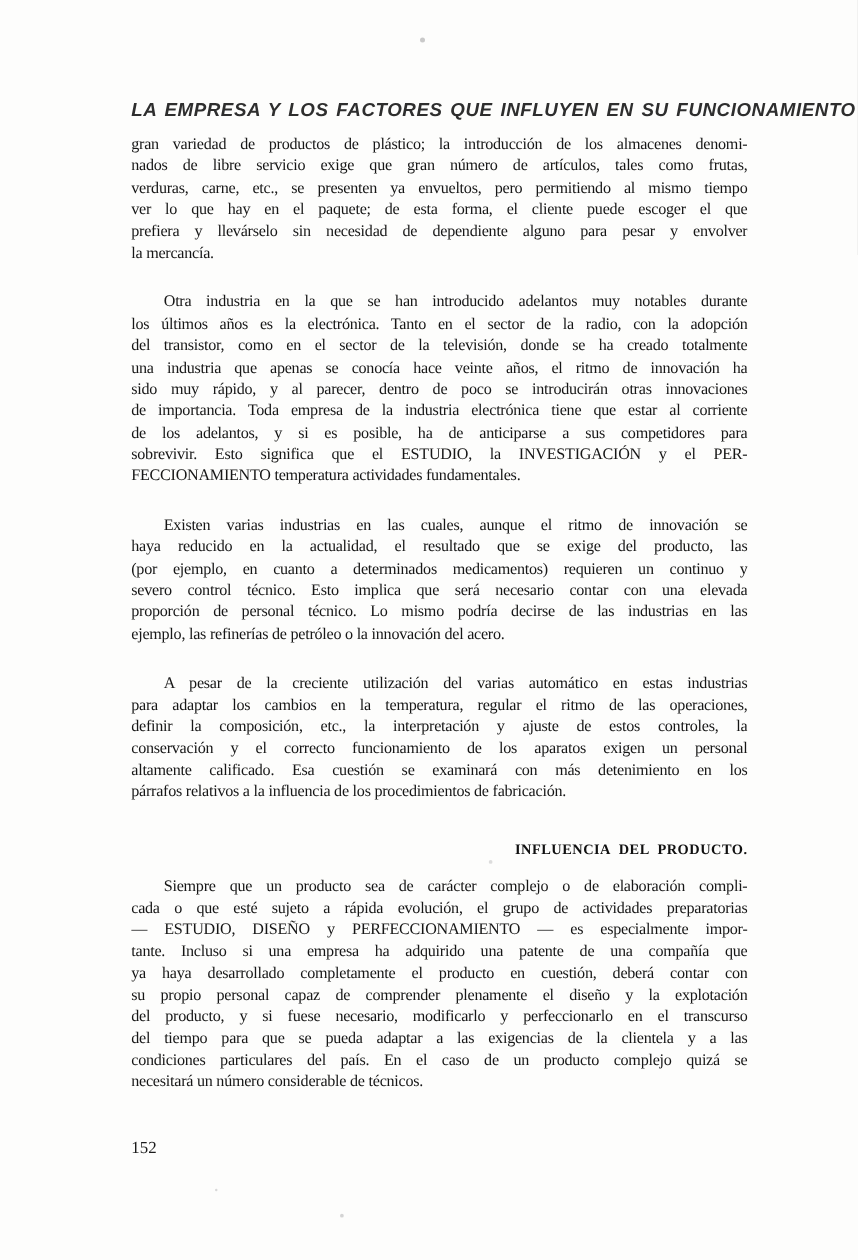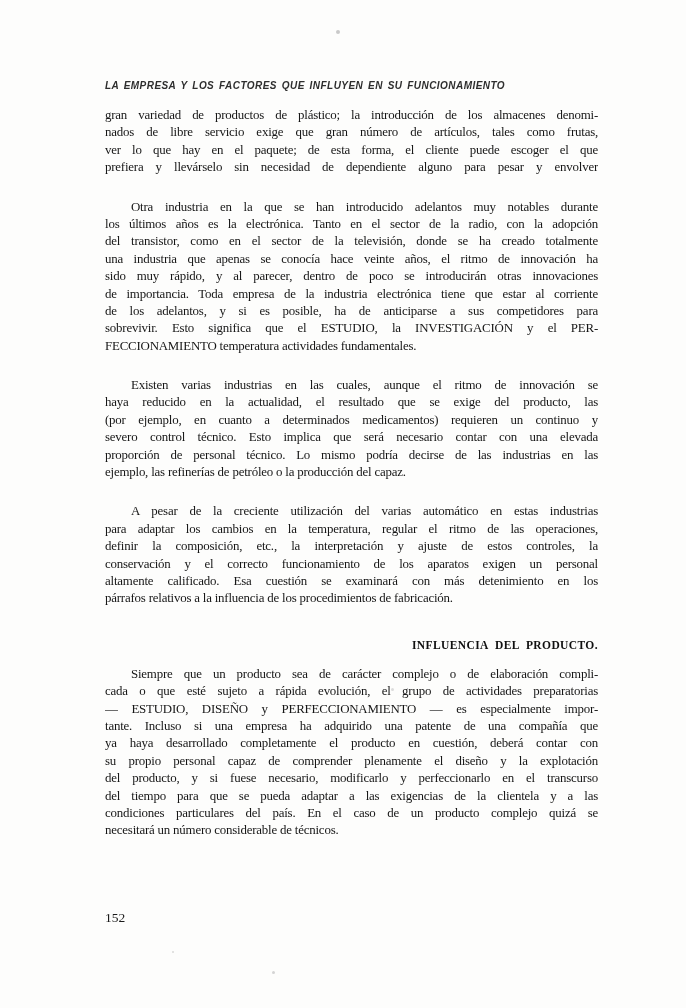--- a/index.html
+++ b/index.html
@@ -13,21 +13,21 @@
     font-family: "Liberation Serif", serif;
     color: #161616;
   }
   .running-header {
     position: absolute;
     left: 105px;
     top: 80px;
     font-family: "Liberation Sans", sans-serif;
     font-style: italic;
     font-weight: 700;
-    font-size: 10px;
+    font-size: 15px;
     letter-spacing: 0.45px;
     word-spacing: 1.6px;
     color: #2e2e2e;
     white-space: nowrap;
   }
   .body-flow {
     position: absolute;
     left: 105px;
     top: 107px;
     width: 493px;
@@ -69,41 +69,43 @@
 </head>
 <body>
 
 <div class="page">
   <div class="running-header">LA EMPRESA Y LOS FACTORES QUE INFLUYEN EN SU FUNCIONAMIENTO</div>
 
   <div class="body-flow" id="body-flow">
       <div class="para">
         <div class="pline just">gran variedad de productos de plástico; la introducción de los almacenes denomi-</div>
         <div class="pline just">nados de libre servicio exige que gran número de artículos, tales como frutas,</div>
+        <div class="pline just">verduras, carne, etc., se presenten ya envueltos, pero permitiendo al mismo tiempo</div>
         <div class="pline just">ver lo que hay en el paquete; de esta forma, el cliente puede escoger el que</div>
         <div class="pline just">prefiera y llevárselo sin necesidad de dependiente alguno para pesar y envolver</div>
+        <div class="pline">la mercancía.</div>
       </div>
       <div class="para">
         <div class="pline just indent">Otra industria en la que se han introducido adelantos muy notables durante</div>
         <div class="pline just">los últimos años es la electrónica. Tanto en el sector de la radio, con la adopción</div>
         <div class="pline just">del transistor, como en el sector de la televisión, donde se ha creado totalmente</div>
         <div class="pline just">una industria que apenas se conocía hace veinte años, el ritmo de innovación ha</div>
         <div class="pline just">sido muy rápido, y al parecer, dentro de poco se introducirán otras innovaciones</div>
         <div class="pline just">de importancia. Toda empresa de la industria electrónica tiene que estar al corriente</div>
         <div class="pline just">de los adelantos, y si es posible, ha de anticiparse a sus competidores para</div>
         <div class="pline just">sobrevivir. Esto significa que el ESTUDIO, la INVESTIGACIÓN y el PER-</div>
         <div class="pline">FECCIONAMIENTO temperatura actividades fundamentales.</div>
       </div>
       <div class="para">
         <div class="pline just indent">Existen varias industrias en las cuales, aunque el ritmo de innovación se</div>
         <div class="pline just">haya reducido en la actualidad, el resultado que se exige del producto, las</div>
         <div class="pline just">(por ejemplo, en cuanto a determinados medicamentos) requieren un continuo y</div>
         <div class="pline just">severo control técnico. Esto implica que será necesario contar con una elevada</div>
         <div class="pline just">proporción de personal técnico. Lo mismo podría decirse de las industrias en las</div>
-        <div class="pline">ejemplo, las refinerías de petróleo o la producción del capaz.</div>
+        <div class="pline">ejemplo, las refinerías de petróleo o la innovación del acero.</div>
       </div>
       <div class="para">
         <div class="pline just indent">A pesar de la creciente utilización del varias automático en estas industrias</div>
         <div class="pline just">para adaptar los cambios en la temperatura, regular el ritmo de las operaciones,</div>
         <div class="pline just">definir la composición, etc., la interpretación y ajuste de estos controles, la</div>
         <div class="pline just">conservación y el correcto funcionamiento de los aparatos exigen un personal</div>
         <div class="pline just">altamente calificado. Esa cuestión se examinará con más detenimiento en los</div>
         <div class="pline">párrafos relativos a la influencia de los procedimientos de fabricación.</div>
       </div>
       <div class="section-heading">INFLUENCIA DEL PRODUCTO.</div>

